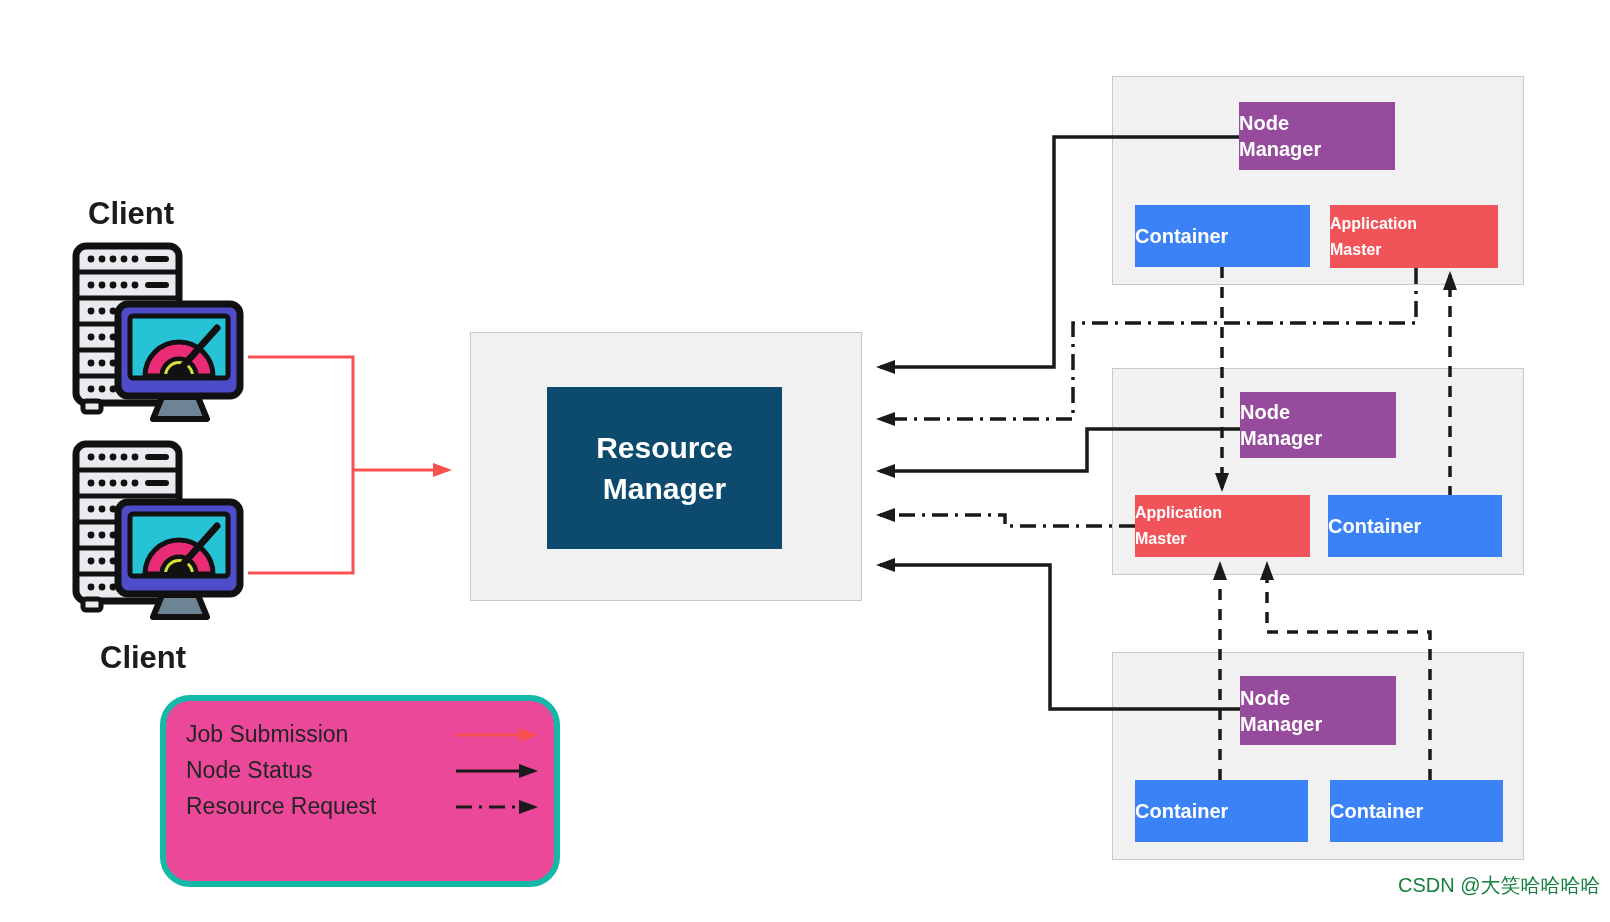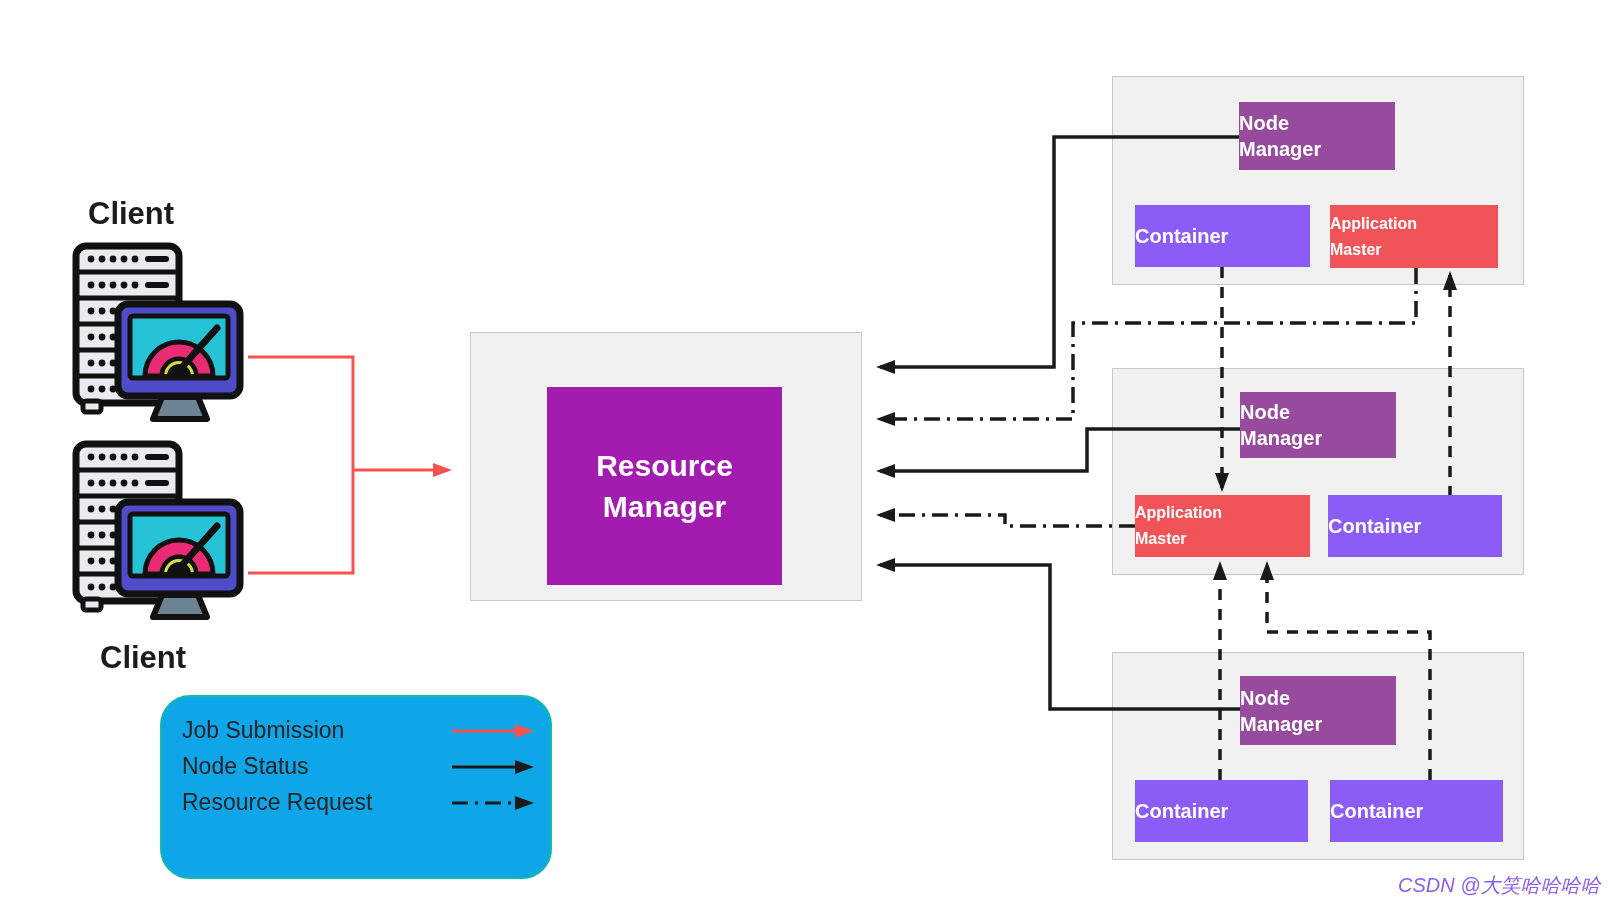--- a/index.html
+++ b/index.html
@@ -3,35 +3,35 @@
 <meta charset="utf-8">
 <style>
   html,body{margin:0;padding:0;background:#fff;}
   #stage{position:relative;width:1610px;height:922px;background:#ffffff;overflow:hidden;
          font-family:"Liberation Sans","DejaVu Sans",sans-serif;}
   .group{position:absolute;background:#f1f1f2;border:1px solid #c8c8c8;z-index:1;}
   #svg-layer{position:absolute;left:0;top:0;z-index:2;}
   .node-box{position:absolute;z-index:3;display:flex;flex-direction:column;align-items:flex-start;
             justify-content:center;color:#fff;font-weight:bold;text-align:center;}
   .nm{background:#964b9d;font-size:20px;line-height:26px;}
-  .ct{background:#8b5cf6;font-size:20px;line-height:24px;}
+  .ct{background:#3b82f6;font-size:20px;line-height:24px;}
   .am{background:#f05459;font-size:16px;line-height:26px;}
   .rm-outer{position:absolute;left:470px;top:332px;width:390px;height:267px;
             background:#f1f1f2;border:1px solid #c8c8c8;z-index:1;}
-  .rm-inner{position:absolute;left:547px;top:387px;width:235px;height:198px;background:#a21caf;
+  .rm-inner{position:absolute;left:547px;top:387px;width:235px;height:162px;background:#0c4a6e;
             z-index:3;display:flex;flex-direction:column;align-items:center;justify-content:center;
             color:#fff;font-weight:bold;font-size:30px;line-height:41px;}
   .client-label{position:absolute;z-index:3;font-weight:bold;font-size:31px;color:#1c1c1c;}
   .client-icon{position:absolute;z-index:3;width:175px;height:185px;}
-  .legend{position:absolute;left:160px;top:695px;width:388px;height:180px;border:2px solid #14b8a6;
-          border-radius:30px;background:#0ea5e9;z-index:3;}
+  .legend{position:absolute;left:160px;top:695px;width:388px;height:180px;border:6px solid #14b8a6;
+          border-radius:30px;background:#ec4899;z-index:3;}
   .legend-row{position:absolute;left:0;width:100%;height:34px;}
   .legend-label{position:absolute;left:20px;top:4px;font-size:23px;color:#242424;}
   .legend-sample{position:absolute;left:288px;top:10px;}
-  .watermark{position:absolute;left:1398px;top:872px;font-size:20px;color:#8b5cf6;z-index:4;font-style:italic;}
+  .watermark{position:absolute;left:1398px;top:872px;font-size:20px;color:#15803d;z-index:4;}
 </style>
 </head>
 <body>
 
 <div id="stage">
 
   <div class="group" style="left:1112px;top:76px;width:410px;height:207px;"></div>
   <div class="group" style="left:1112px;top:368px;width:410px;height:205px;"></div>
   <div class="group" style="left:1112px;top:652px;width:410px;height:206px;"></div>
   <div class="rm-outer"></div>

